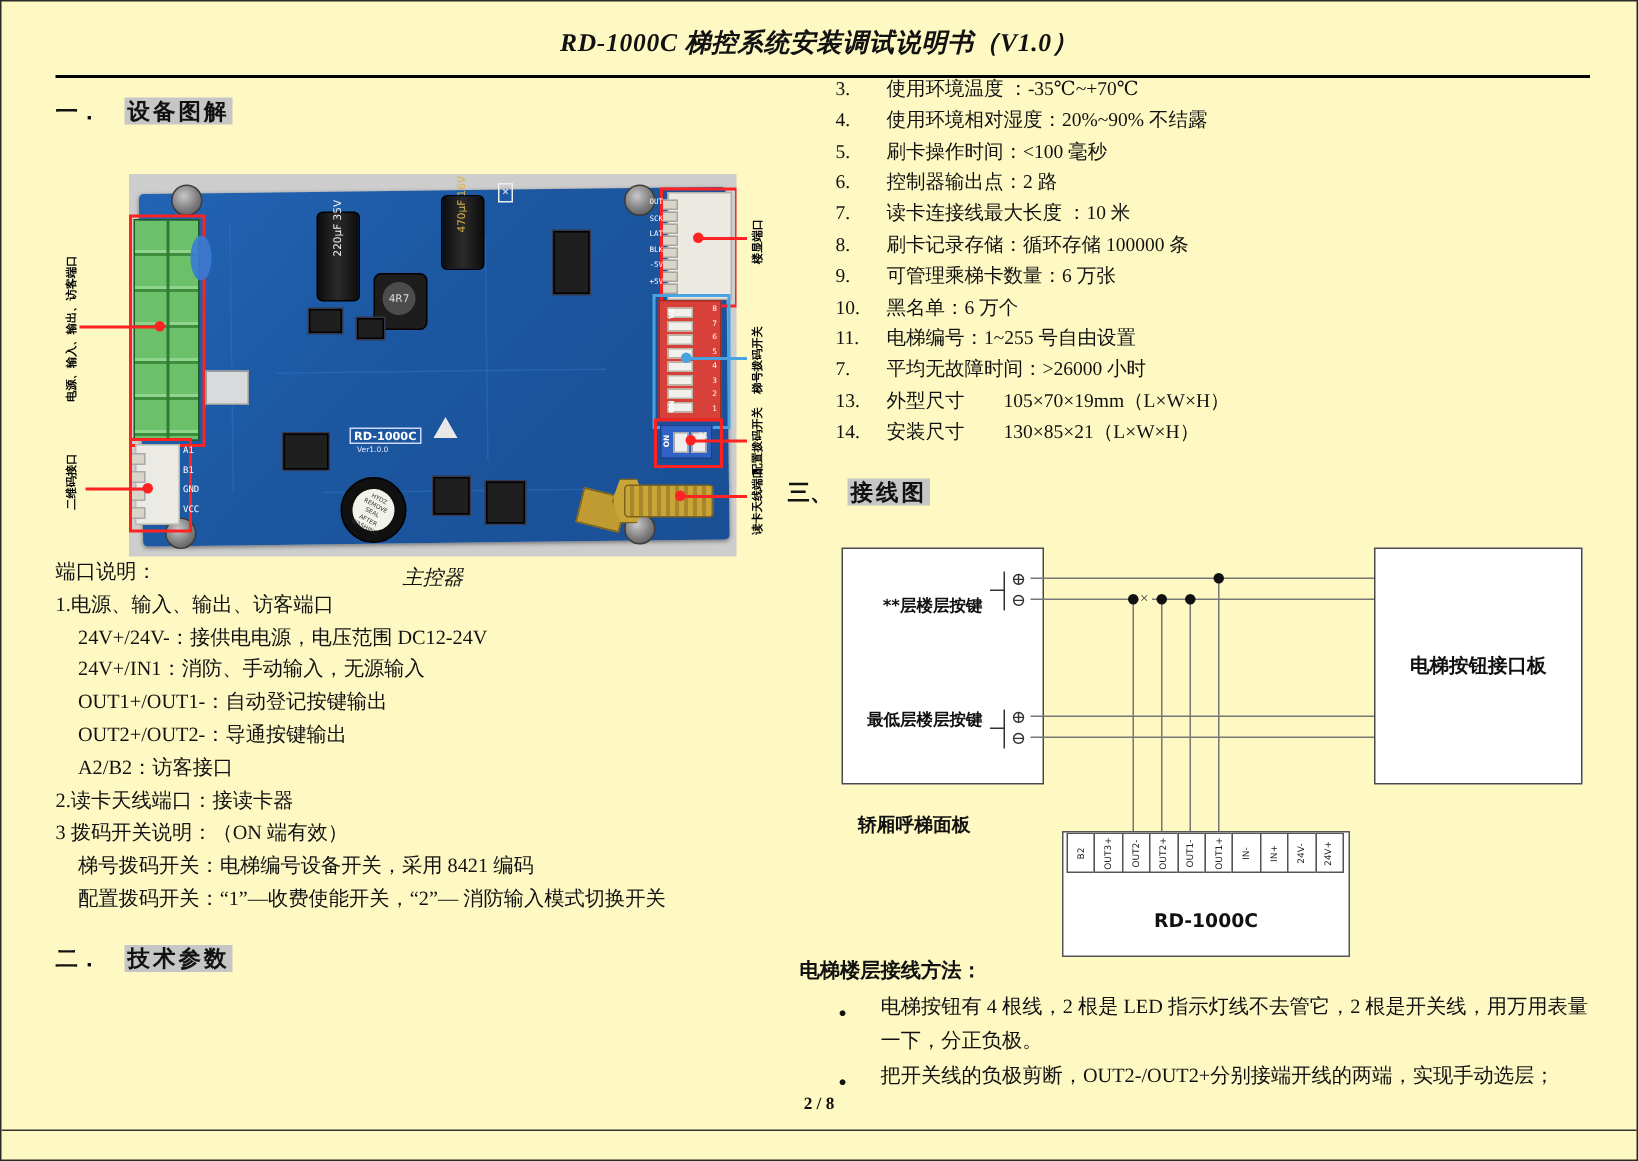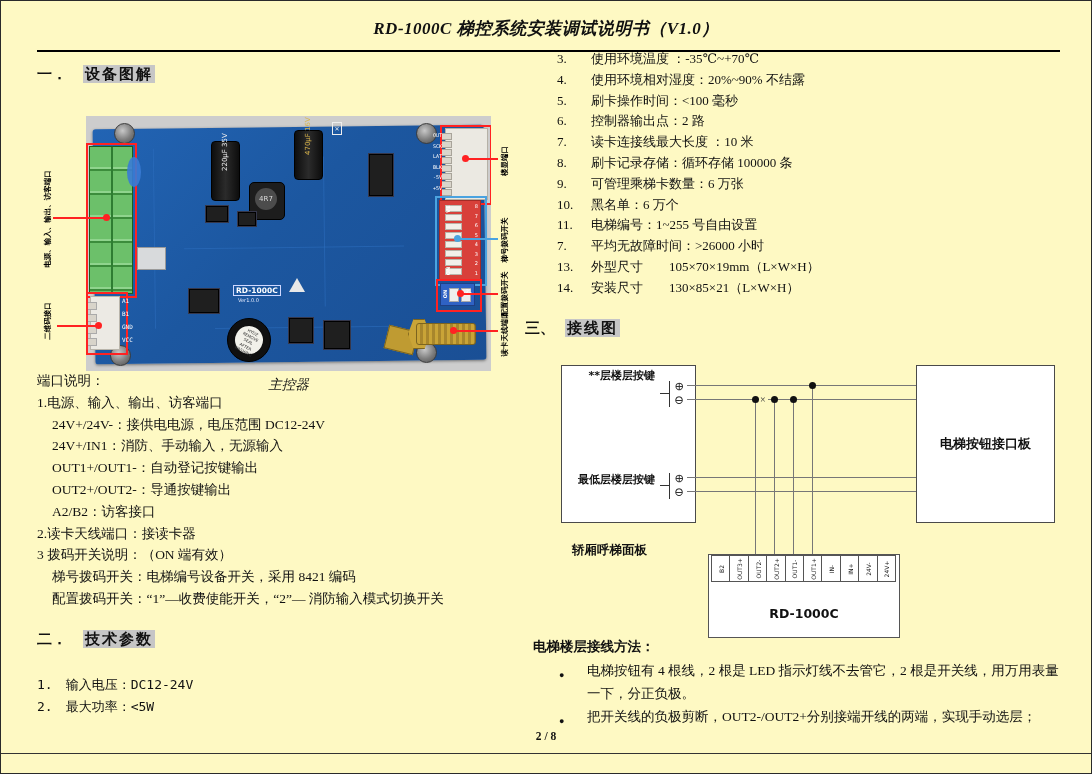--- a/index.html
+++ b/index.html
@@ -313,25 +313,20 @@
       <div class="tline ind">A2/B2：访客接口</div>
       <div class="tline">2.读卡天线端口：接读卡器</div>
       <div class="tline">3 拨码开关说明：（ON 端有效）</div>
       <div class="tline ind">梯号拨码开关：电梯编号设备开关，采用 8421 编码</div>
       <div class="tline ind">配置拨码开关：“1”—收费使能开关，“2”— 消防输入模式切换开关</div>
     </div>
 
   <div class="sec-h" style="left:36px;top:629px;">
     <span class="num">二．</span><span class="hl">技术参数</span>
   </div>
-  <div class="tech">
-
-  <div>1.　输入电压：DC12-24V</div>
-      <div>2.　最大功率：&lt;5W</div>
-    </div>
 
   <div class="spec-list">
 
       <div class="spec-row">
         <span class="spec-num">3.</span>
         <span class="spec-text">使用环境温度 ：-35℃~+70℃</span>
       </div>
 
       <div class="spec-row">
         <span class="spec-num">4.</span>
@@ -387,21 +382,21 @@
         <span class="spec-num">14.</span>
         <span class="spec-text">安装尺寸　　130×85×21（L×W×H）</span>
       </div>
     </div>
 
   <div class="sec-h" style="left:524px;top:318px;">
     <span class="num" style="margin-right:10px;">三、</span><span class="hl">接线图</span>
   </div>
 
   <div class="dg-box" style="left:560px;top:364px;width:133px;height:156px;">
-    <div class="dg-lbl" style="right:40px;top:2px;">**层楼层按键</div>
+    <div class="dg-lbl" style="right:40px;top:30px;">**层楼层按键</div>
     <div class="dg-lbl" style="right:40px;top:106px;">最低层楼层按键</div>
     <div class="dg-cap" style="left:10px;top:132px;margin-top:44px;">轿厢呼梯面板</div>
     <div class="tickh" style="right:25px;top:27px;width:10px;"></div>
     <div class="tickv" style="right:25px;top:15px;height:26px;"></div>
     <div class="tickh" style="right:25px;top:119px;width:10px;"></div>
     <div class="tickv" style="right:25px;top:107px;height:26px;"></div>
   </div>
   <div class="dg-box" style="left:915px;top:364px;width:137px;height:156px;">
     <div class="rb-label">电梯按钮接口板</div>
   </div>

